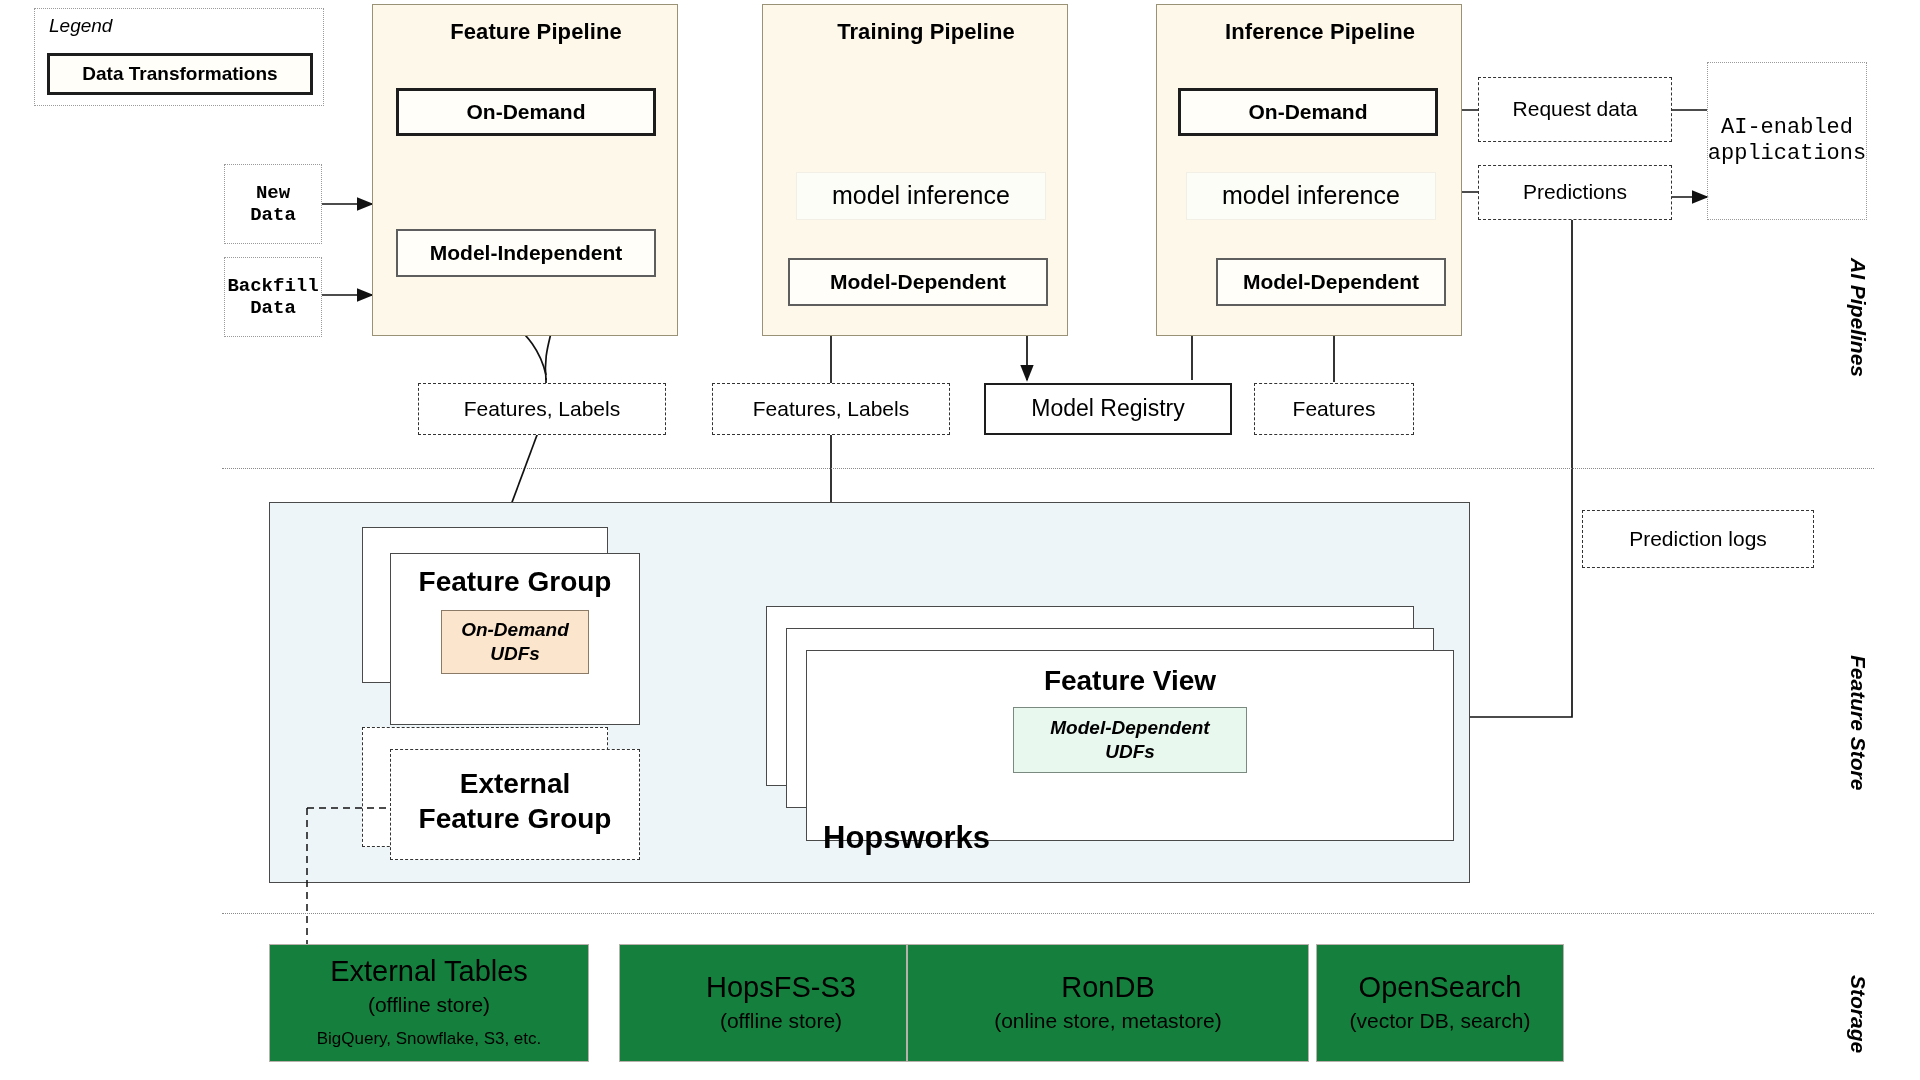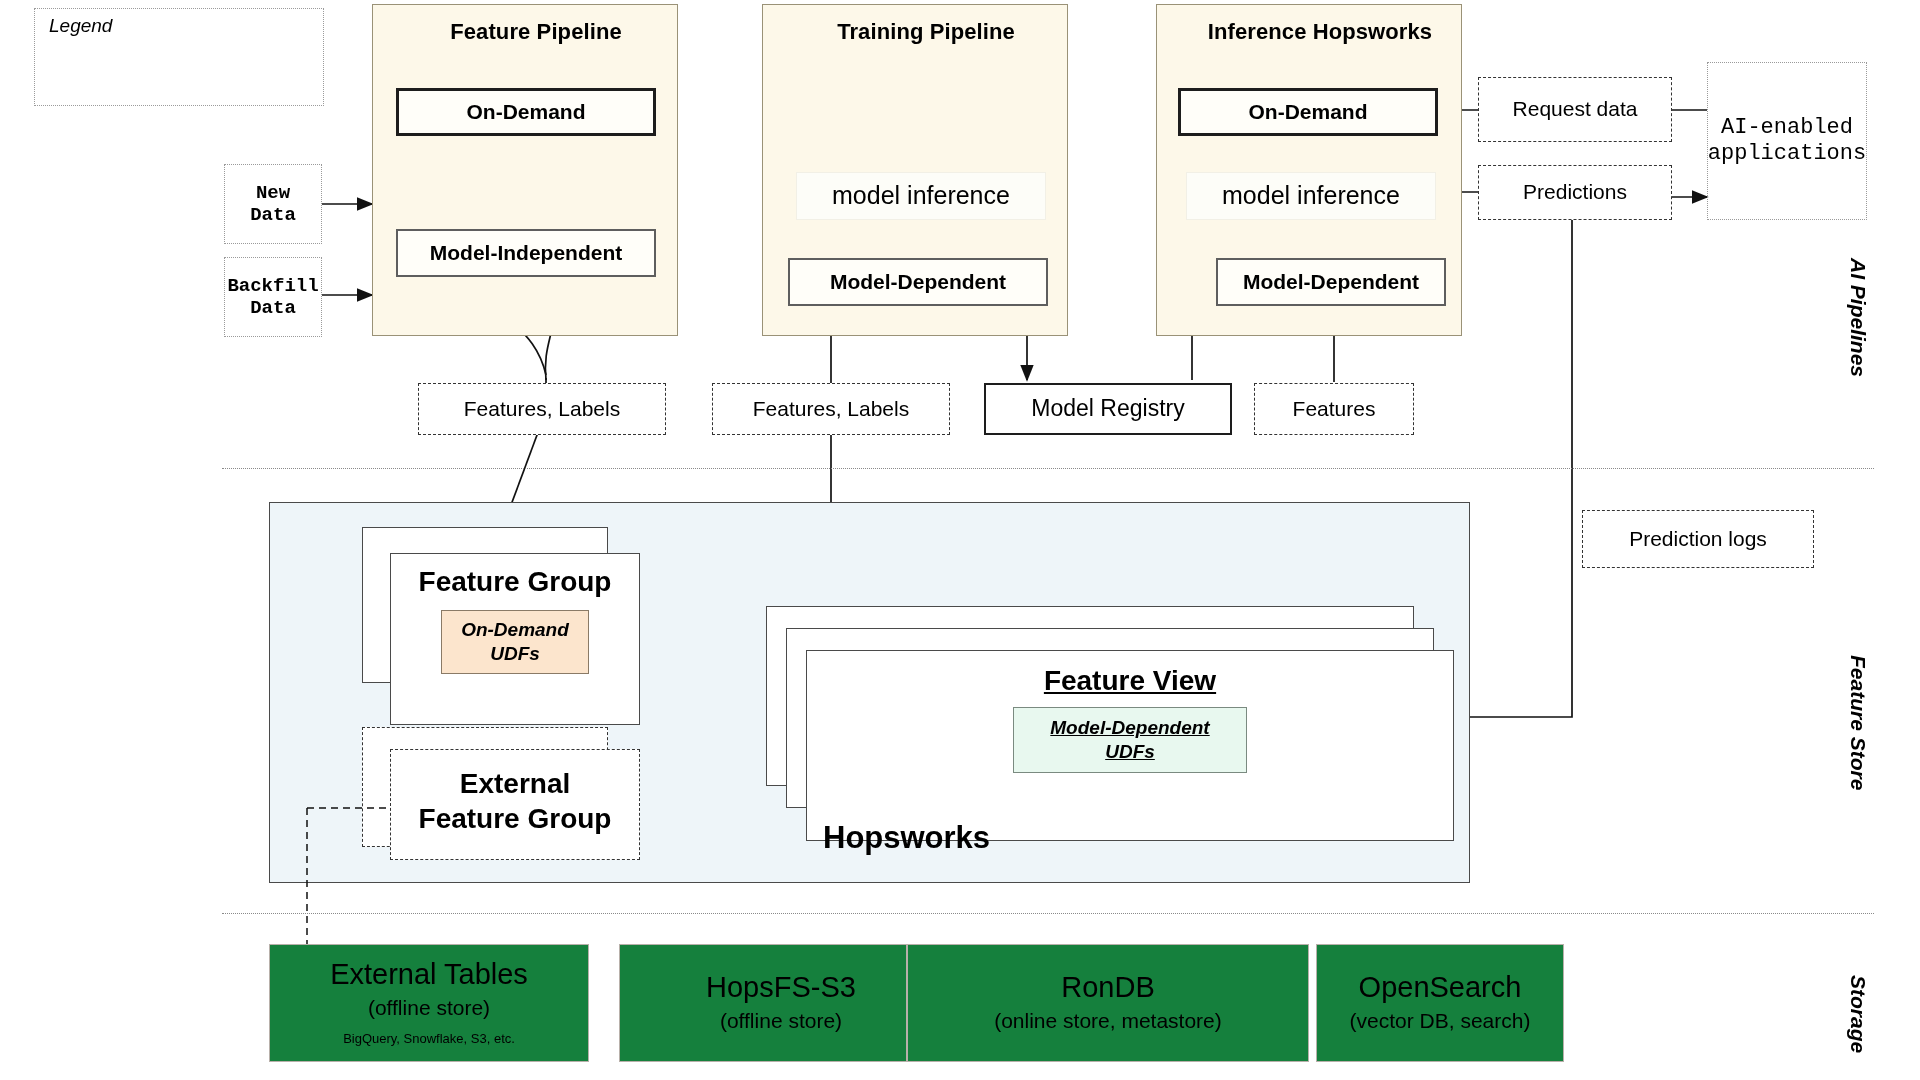--- a/index.html
+++ b/index.html
@@ -81,21 +81,21 @@
   .udf-modeldep { background:#e8f8ef; border:1.2px solid #7a8a80; }
 
   
   .storage-box {
     background:#15803d; border:1.3px solid #b8b0aa;
     display:flex; flex-direction:column; align-items:center; justify-content:center;
     text-align:center;
   }
   .storage-title { font-size:29px; line-height:1.1; }
   .storage-sub { font-size:21px; line-height:1.25; margin-top:4px; }
-  .storage-sub2 { font-size:13px; line-height:1.25; margin-top:10px; }
+  .storage-sub2 { font-size:17px; line-height:1.25; margin-top:10px; }
 
   
   .side-label {
     font-weight:bold; font-style:italic; font-size:21px;
     writing-mode:vertical-rl; white-space:nowrap;
   }
 
   
   .divider { border-top:1.6px dotted #8a8a8a; height:0; }
 
@@ -152,20 +152,23 @@
   <g stroke="#b9b9b9" stroke-width="1.4" fill="none" stroke-dasharray="2,4">
     <path d="M640,635 C700,648 720,672 775,688"></path>
     <path d="M640,648 C705,672 720,700 770,728"></path>
     <path d="M640,660 C700,700 722,736 768,760"></path>
     <path d="M640,795 C690,790 718,778 766,768"></path>
   </g>
 </svg>
 
 <div class="abs legend-wrap" style="left:34px; top:8px; width:290px; height:98px;">
   <div class="legend-title">Legend</div>
+  <div class="abs legend-chip" style="left:12px; top:44px; width:266px; height:42px;">
+    <span>Data Transformations</span>
+  </div>
 </div>
 
 <div class="abs dotted box-center" style="left:224px; top:164px; width:98px; height:80px; font-weight:bold; font-size:19px;">
   <span style="white-space:pre-line;">New
 Data</span>
 </div>
 <div class="abs dotted box-center" style="left:224px; top:257px; width:98px; height:80px; font-weight:bold; font-size:19px;">
   <span style="white-space:pre-line;">Backfill
 Data</span>
 </div>
@@ -184,21 +187,21 @@
   <div class="pipeline-title">Training Pipeline</div>
 </div>
 <div class="abs soft-box box-center" style="left:796px; top:172px; width:250px; height:48px;">
   <span>model inference</span>
 </div>
 <div class="abs tf-medium box-center" style="left:788px; top:258px; width:260px; height:48px;">
   <span class="tf-label">Model-Dependent</span>
 </div>
 
 <div class="abs pipeline" style="left:1156px; top:4px; width:306px; height:332px;">
-  <div class="pipeline-title">Inference Hopsworks</div>
+  <div class="pipeline-title">Inference Pipeline</div>
 </div>
 <div class="abs tf-strong box-center" style="left:1178px; top:88px; width:260px; height:48px;">
   <span class="tf-label">On-Demand</span>
 </div>
 <div class="abs soft-box box-center" style="left:1186px; top:172px; width:250px; height:48px;">
   <span>model inference</span>
 </div>
 <div class="abs tf-medium box-center" style="left:1216px; top:258px; width:230px; height:48px;">
   <span class="tf-label">Model-Dependent</span>
 </div>
@@ -245,21 +248,21 @@
 </div>
 
 <div class="abs card-dashed" style="left:362px; top:727px; width:246px; height:120px;"></div>
 <div class="abs card-dashed" style="left:390px; top:749px; width:250px; height:111px;">
   <div class="card-title" style="margin-top:16px; white-space:pre-line; line-height:1.25;">External
 Feature Group</div>
 </div>
 
 <div class="abs card" style="left:766px; top:606px; width:648px; height:180px;"></div>
 <div class="abs card" style="left:786px; top:628px; width:648px; height:180px;"></div>
-<div class="abs card" style="left:806px; top:650px; width:648px; height:191px;text-decoration:underline;">
+<div class="abs card" style="left:806px; top:650px; width:648px; height:191px;">
   <div class="card-title" style="margin-top:14px;">Feature View</div>
   <div class="udf-chip udf-modeldep" style="margin:10px auto 0; width:232px; height:64px;">
     <span>Model-Dependent</span>
     <span>UDFs</span>
   </div>
 </div>
 
 <div class="abs hopsworks-label" style="left:823px; top:820px;">Hopsworks</div>
 
 <div class="abs storage-box" style="left:269px; top:944px; width:320px; height:118px;">

